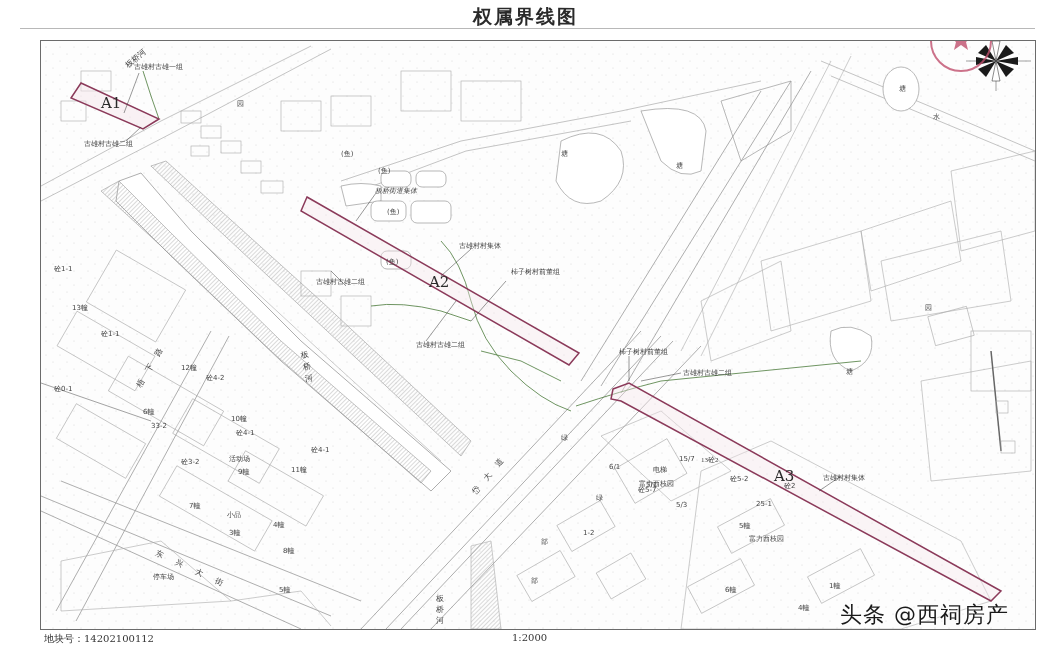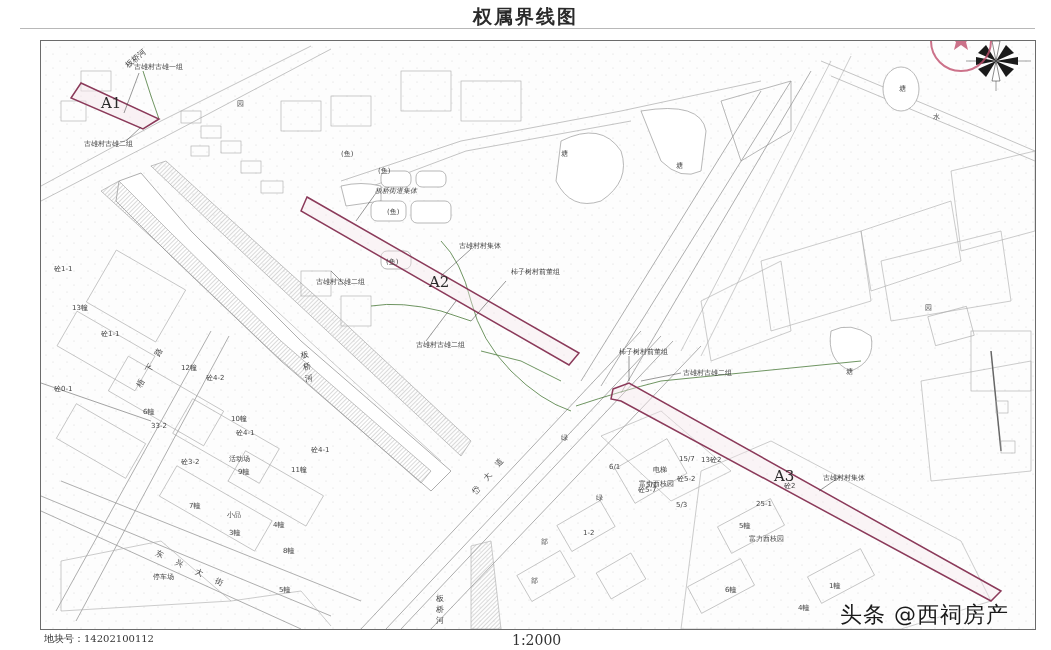--- a/index.html
+++ b/index.html
@@ -2,21 +2,21 @@
 <html><head>
 <meta charset="utf-8">
 <style>
   html, body { margin:0; padding:0; background:#ffffff; }
   body { width:1051px; height:650px; position:relative; overflow:hidden; font-family:"DejaVu Sans", sans-serif; }
   .title { position:absolute; left:0; top:4px; width:1051px; text-align:center; font-size:19px; font-weight:bold; color:#2a2a2a; letter-spacing:2px; font-family:"DejaVu Sans", sans-serif; }
   .title-rule { position:absolute; left:20px; top:28px; width:1015px; height:1px; background:#b8b8b8; }
   .map-frame { position:absolute; left:40px; top:40px; width:994px; height:588px; border:1px solid #6b6b6b; background:#fdfdfd; overflow:hidden; }
   .map-frame svg { position:absolute; left:0; top:0; }
   .footer-left { position:absolute; left:44px; top:632px; font-size:10px; color:#333; font-family:"DejaVu Serif", serif; }
-  .footer-scale { position:absolute; left:512px; top:632px; font-size:14px; color:#333; font-family:"DejaVu Serif", serif; }
+  .footer-scale { position:absolute; left:512px; top:632px; font-size:10px; color:#333; font-family:"DejaVu Serif", serif; }
   .watermark { position:absolute; left:840px; top:600px; font-size:22px; color:#1a1a1a; font-family:"DejaVu Sans", sans-serif; text-shadow:0 0 3px #fff, 0 0 3px #fff, 0 0 2px #fff; letter-spacing:1px; }
   .parcel-label { position:absolute; font-family:"DejaVu Serif", serif; font-size:15px; color:#2a2a2a; }
   .ann { position:absolute; font-size:7px; color:#444; white-space:nowrap; font-family:"DejaVu Sans", sans-serif; }
   .road { position:absolute; font-size:8px; color:#444; font-family:"DejaVu Sans", sans-serif; }
 </style>
 </head>
 <body>
 
 <div class="title">权属界线图</div>
 <div class="title-rule"></div>
@@ -232,22 +232,22 @@
 
   <div class="ann" style="left:13px;top:223px;">砼1-1</div>
   <div class="ann" style="left:60px;top:288px;">砼1-1</div>
   <div class="ann" style="left:165px;top:332px;">砼4-2</div>
   <div class="ann" style="left:13px;top:343px;">砼0-1</div>
   <div class="ann" style="left:110px;top:381px;">33-2</div>
   <div class="ann" style="left:140px;top:389px;margin-top:27px;">砼3-2</div>
   <div class="ann" style="left:195px;top:387px;">砼4-1</div>
   <div class="ann" style="left:270px;top:404px;">砼4-1</div>
   <div class="ann" style="left:597px;top:444px;">砼5-7</div>
-  <div class="ann" style="left:660px;top:414px;">13砼2</div>
-  <div class="ann" style="left:636px;top:433px;">砼5-2</div>
+  <div class="ann" style="left:660px;top:414px;font-family:Liberation Serif, serif;">13砼2</div>
+  <div class="ann" style="left:689px;top:433px;">砼5-2</div>
   <div class="ann" style="left:605px;top:440px;">5/1</div>
   <div class="ann" style="left:568px;top:422px;">6/1</div>
   <div class="ann" style="left:635px;top:460px;">5/3</div>
   <div class="ann" style="left:542px;top:456px;margin-top:32px;">1-2</div>
   <div class="ann" style="left:638px;top:394px;margin-top:20px;">15/7</div>
   <div class="ann" style="left:715px;top:459px;">25-1</div>
   <div class="ann" style="left:743px;top:440px;">砼2</div>
 </div>
 
 <div class="footer-left">地块号：14202100112</div>

